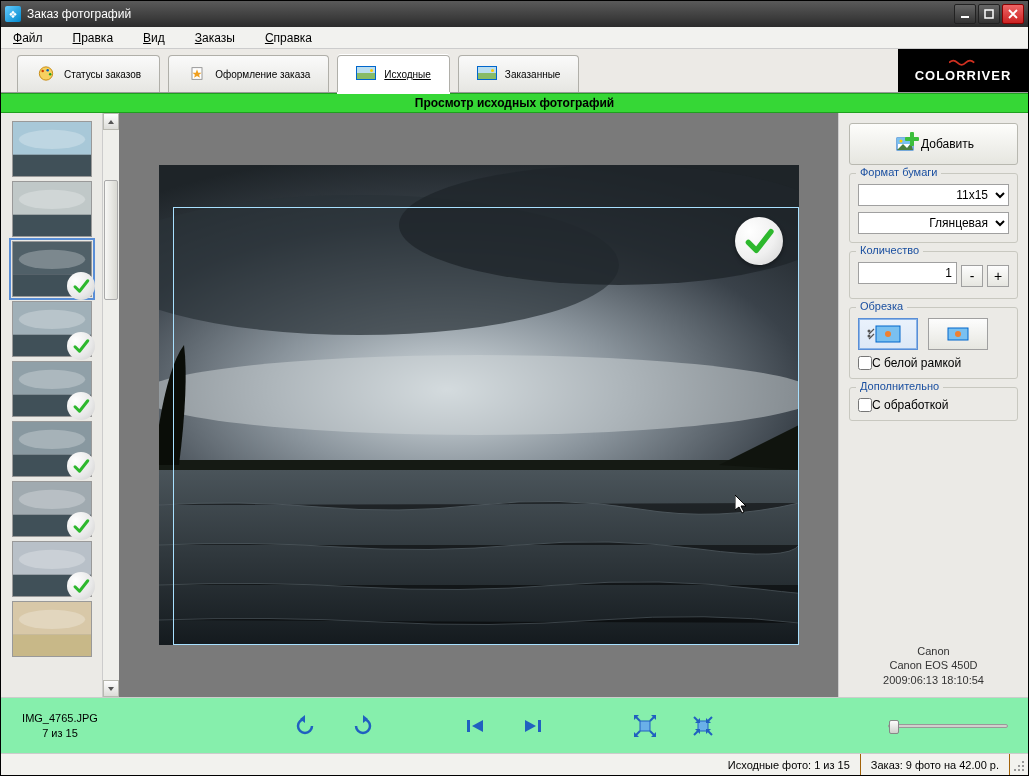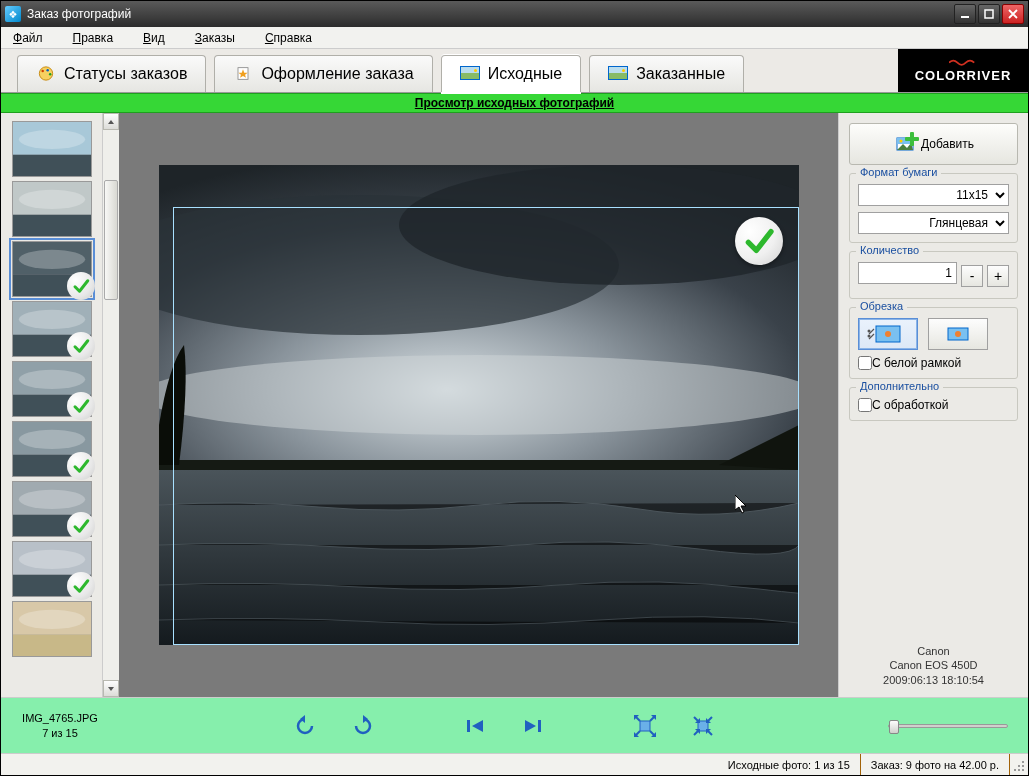--- a/index.html
+++ b/index.html
@@ -13,27 +13,27 @@
 .titlebar .winbtns { display: flex; gap: 2px; }
 .titlebar .winbtn { width: 22px; height: 20px; background: linear-gradient(to bottom,#666,#333); border:1px solid #222; display:flex;align-items:center;justify-content:center; cursor:pointer; border-radius:2px; }
 .titlebar .winbtn.close { background: linear-gradient(to bottom,#e66,#c22); border-color:#800; }
 .titlebar .winbtn svg { width:10px; height:10px; }
 
 .menubar { height: 22px; background: #f2f2ef; border-bottom: 1px solid #ccc; display: flex; align-items: center; padding: 0 6px; font-size: 12px; gap: 18px; }
 .menubar .menuitem { padding: 2px 6px; cursor: pointer; }
 .menubar .mnemonic { text-decoration: underline; }
 
 .toolbar-row { height: 44px; background: #eceae6; border-bottom: 1px solid #999; display: flex; align-items: stretch; padding-left: 12px; }
-.toolbar-tab { display:flex; align-items:center; gap:8px; padding: 4px 18px; margin: 6px 4px 0 4px; font-size: 16px; cursor:pointer; border:1px solid #b0afa9; border-bottom:none; border-radius: 4px 4px 0 0; background: linear-gradient(to bottom, #fafafa, #e6e6e2); position:relative; }
-.toolbar-tab.active { background:#fff; box-shadow: 0 -1px 0 #fff, 0 2px 0 #fff; z-index:2; }
+.toolbar-tab { display:flex; align-items:center; gap:8px; padding: 4px 18px; margin: 6px 4px 0 4px; font-size: 10px; cursor:pointer; border:1px solid #b0afa9; border-bottom:none; border-radius: 4px 4px 0 0; background: linear-gradient(to bottom, #fafafa, #e6e6e2); position:relative; }
+.toolbar-tab.active { background:#fff; box-shadow: 0 -1px 0 #fff, 0 2px 0 #fff; z-index:2;text-decoration:underline; }
 .toolbar-tab .tabicon { width:20px; height:16px; }
 .brand { margin-left:auto; width:130px; background:#000; display:flex; flex-direction:column; align-items:center; justify-content:center; color:#fff; font-size:13px; font-weight:bold; letter-spacing:1px; }
 .brand .wave { width:28px; height:8px; margin-bottom:2px; }
 
-.viewer-title { height: 20px; background: #36d736; border-top:1px solid #1ea01e; border-bottom:1px solid #1ea01e; display:flex; align-items:center; justify-content:center; font-size:12px; font-weight:bold; color:#000;text-decoration:underline; }
+.viewer-title { height: 20px; background: #36d736; border-top:1px solid #1ea01e; border-bottom:1px solid #1ea01e; display:flex; align-items:center; justify-content:center; font-size:12px; font-weight:bold; color:#000; }
 
 .main-area { flex:1; display:flex; background:#ebeae6; overflow:hidden; }
 
 .thumbs-col { width: 118px; background:#ebeae6; display:flex; }
 .thumbs-list { flex:1; padding: 4px; overflow:hidden; }
 .thumb { width:80px; height:56px; margin:4px auto; border:1px solid #999; background:#888; position:relative; cursor:pointer; }
 .thumb.selected { outline:2px solid #5a8ed6; outline-offset:1px; }
 .thumb .check { position:absolute; right:-4px; bottom:-4px; width:28px; height:28px; border-radius:50%; background: radial-gradient(circle at 30% 30%, #fff, #e8e8e8 60%, #ccc); display:flex; align-items:center; justify-content:center; }
 .thumb .check svg { width:18px; height:18px; }
 .thumb-img { width:100%; height:100%; }

